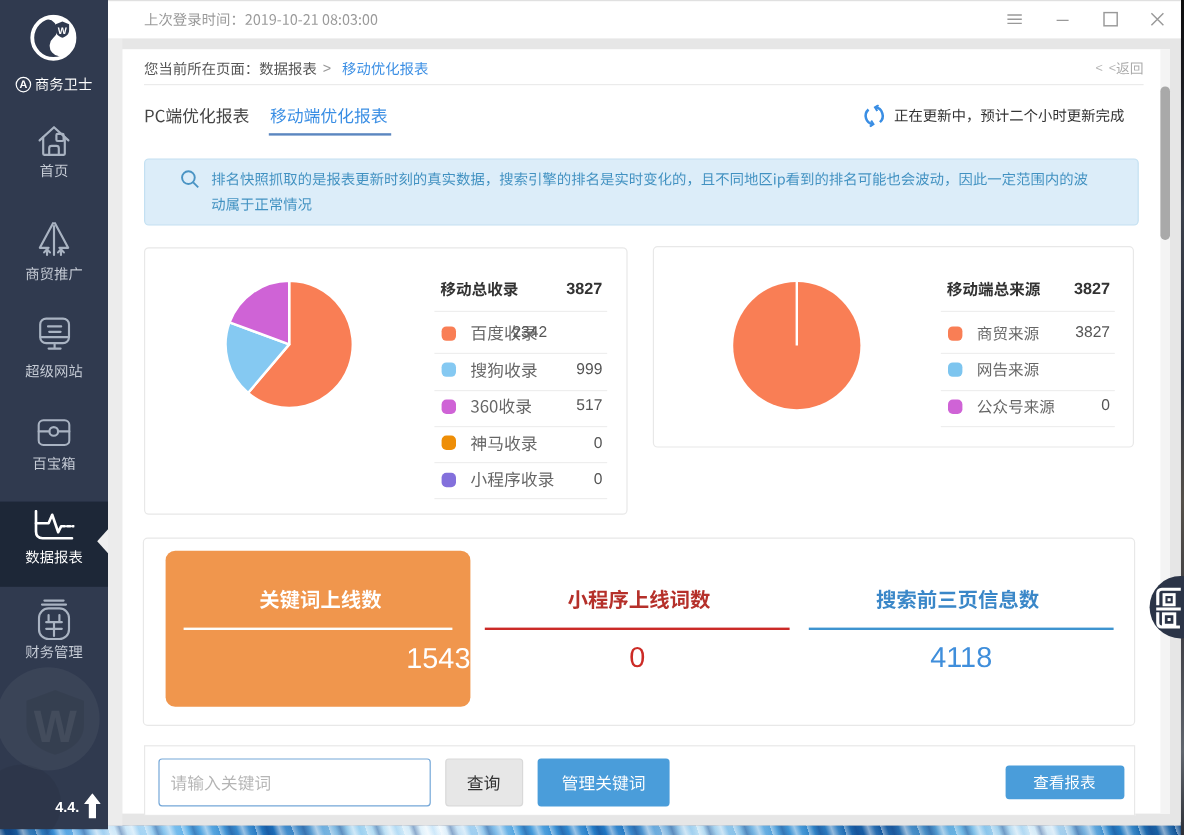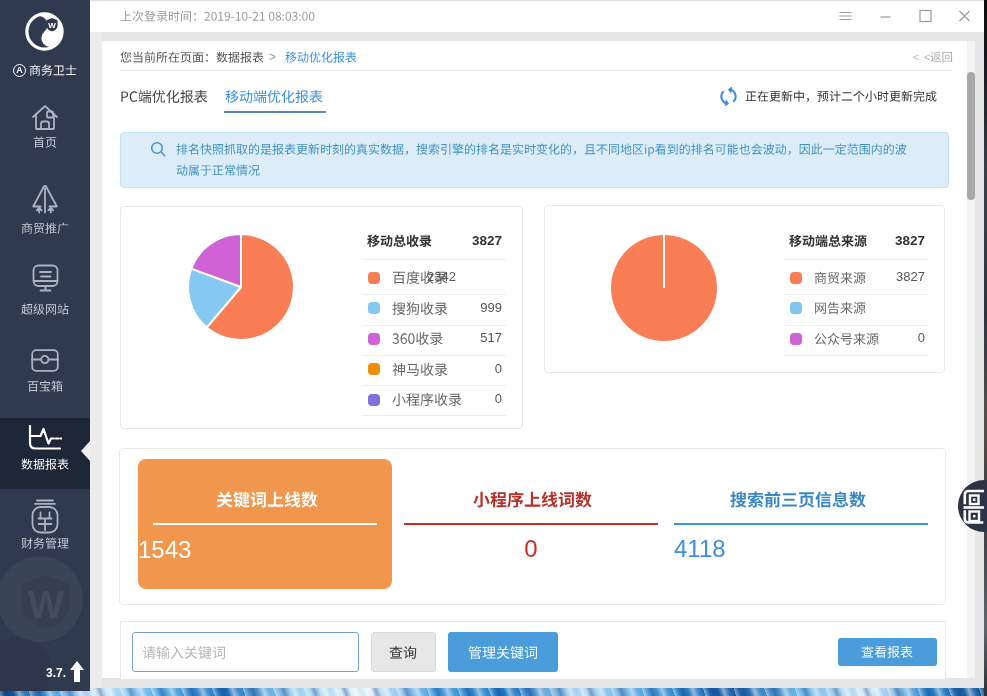--- a/index.html
+++ b/index.html
@@ -312,21 +312,21 @@
 <div style="position:absolute;left:138px;top:459px;width:254px;height:130px;background:#f0964d;border-radius:8px;"></div>
 <div style="position:absolute;left:216.0px;top:488.4px;line-height:0;"><svg width="102" height="24" viewBox="0 -18.0 102 24" style="overflow:visible" fill="#ffffff">
       <path transform="translate(0.0,0) scale(0.017000,-0.017000)" d="M204 796C237 752 273 693 293 647H127V528H438V401V391H60V272H414C374 180 273 89 30 19C62 -9 102 -61 119 -89C349 -18 467 78 526 179C610 51 727 -37 894 -84C912 -48 950 7 979 35C806 72 682 155 605 272H943V391H579V398V528H891V647H723C756 695 790 752 822 806L691 849C668 787 628 706 590 647H350L411 681C391 728 348 797 305 847Z"></path>
       <path transform="translate(17.0,0) scale(0.017000,-0.017000)" d="M347 802V693H447C422 620 395 558 384 537C372 513 352 490 335 477V566H122C141 591 158 619 173 649H334V757H223C231 780 239 802 246 825L143 853C118 761 72 671 16 611C37 588 70 537 81 515L84 518V463H147V366H48V259H147V108C147 59 114 18 93 1C111 -17 142 -60 153 -83C169 -61 198 -37 358 82C347 103 331 145 325 173L244 115V259H342V297C359 231 380 176 404 131C376 65 339 16 290 -15C309 -36 333 -74 346 -100C396 -64 436 -18 468 41C551 -48 658 -72 786 -72H945C950 -45 963 1 976 25C937 23 824 23 792 23C680 24 580 46 508 135C539 231 556 352 563 506L505 511L489 509H470C507 586 545 681 573 774L511 816L478 802ZM366 393C366 399 372 405 381 412H466C461 354 453 301 442 253C433 278 424 307 417 338L342 310V366H244V463H323C337 444 359 410 366 393ZM588 778V696H683V645H552V558H683V505H588V425H683V375H585V286H683V233H560V144H683V52H774V144H943V233H774V286H924V375H774V425H913V558H969V645H913V778H774V843H683V778ZM774 558H831V505H774ZM774 645V696H831V645Z"></path>
       <path transform="translate(34.0,0) scale(0.017000,-0.017000)" d="M87 756C141 709 210 642 242 599L323 680C288 723 216 786 163 829ZM385 626V526H767V626ZM38 541V426H160V126C160 69 125 26 101 6C120 -10 154 -50 165 -73C183 -49 214 -22 391 114C381 137 366 185 358 217L272 153V541ZM367 805V695H816V50C816 33 810 27 793 27C775 27 714 26 660 29C677 -2 693 -57 698 -90C783 -90 841 -87 880 -68C918 -48 931 -15 931 48V805ZM520 352H628V224H520ZM416 453V63H520V123H734V453Z"></path>
       <path transform="translate(51.0,0) scale(0.017000,-0.017000)" d="M403 837V81H43V-40H958V81H532V428H887V549H532V837Z"></path>
       <path transform="translate(68.0,0) scale(0.017000,-0.017000)" d="M48 71 72 -43C170 -10 292 33 407 74L388 173C263 133 132 93 48 71ZM707 778C748 750 803 709 831 683L903 753C874 778 817 817 777 840ZM74 413C90 421 114 427 202 438C169 391 140 355 124 339C93 302 70 280 44 274C57 245 75 191 81 169C107 184 148 196 392 243C390 267 392 313 395 343L237 317C306 398 372 492 426 586L329 647C311 611 291 575 270 541L185 535C241 611 296 705 335 794L223 848C187 734 118 613 96 582C74 550 57 530 36 524C49 493 68 436 74 413ZM862 351C832 303 794 260 750 221C741 260 732 304 724 351L955 394L935 498L710 457L701 551L929 587L909 692L694 659C691 723 690 788 691 853H571C571 783 573 711 577 641L432 619L451 511L584 532L594 436L410 403L430 296L608 329C619 262 633 200 649 145C567 93 473 53 375 24C402 -4 432 -45 447 -76C533 -45 615 -7 689 40C728 -40 779 -89 843 -89C923 -89 955 -57 974 67C948 80 913 105 890 133C885 52 876 27 857 27C832 27 807 57 786 109C855 166 915 231 963 306Z"></path>
       <path transform="translate(85.0,0) scale(0.017000,-0.017000)" d="M424 838C408 800 380 745 358 710L434 676C460 707 492 753 525 798ZM374 238C356 203 332 172 305 145L223 185L253 238ZM80 147C126 129 175 105 223 80C166 45 99 19 26 3C46 -18 69 -60 80 -87C170 -62 251 -26 319 25C348 7 374 -11 395 -27L466 51C446 65 421 80 395 96C446 154 485 226 510 315L445 339L427 335H301L317 374L211 393C204 374 196 355 187 335H60V238H137C118 204 98 173 80 147ZM67 797C91 758 115 706 122 672H43V578H191C145 529 81 485 22 461C44 439 70 400 84 373C134 401 187 442 233 488V399H344V507C382 477 421 444 443 423L506 506C488 519 433 552 387 578H534V672H344V850H233V672H130L213 708C205 744 179 795 153 833ZM612 847C590 667 545 496 465 392C489 375 534 336 551 316C570 343 588 373 604 406C623 330 646 259 675 196C623 112 550 49 449 3C469 -20 501 -70 511 -94C605 -46 678 14 734 89C779 20 835 -38 904 -81C921 -51 956 -8 982 13C906 55 846 118 799 196C847 295 877 413 896 554H959V665H691C703 719 714 774 722 831ZM784 554C774 469 759 393 736 327C709 397 689 473 675 554Z"></path>
     </svg></div>
 <div style="position:absolute;left:153px;top:523px;width:224px;height:2px;background:#fdfdfb;"></div>
-<div style="position:absolute;left:138px;top:536px;width:254px;text-align:left;font-size:24px;color:#fff">1543</div>
+<div style="position:absolute;left:138px;top:536px;width:254px;text-align:right;font-size:24px;color:#fff">1543</div>
 <div style="position:absolute;left:472.5px;top:488.4px;line-height:0;"><svg width="119" height="24" viewBox="0 -18.0 119 24" style="overflow:visible" fill="#b5302a">
       <path transform="translate(0.0,0) scale(0.017000,-0.017000)" d="M438 836V61C438 41 430 34 408 34C386 33 312 33 246 36C265 3 287 -54 294 -88C391 -89 460 -85 507 -66C552 -46 569 -13 569 61V836ZM678 573C758 426 834 237 854 115L986 167C960 293 878 475 796 617ZM176 606C155 475 103 300 22 198C55 184 110 156 140 135C224 246 278 433 312 583Z"></path>
       <path transform="translate(17.0,0) scale(0.017000,-0.017000)" d="M570 711H804V573H570ZM459 812V472H920V812ZM451 226V125H626V37H388V-68H969V37H746V125H923V226H746V309H947V412H427V309H626V226ZM340 839C263 805 140 775 29 757C42 732 57 692 63 665C102 670 143 677 185 684V568H41V457H169C133 360 76 252 20 187C39 157 65 107 76 73C115 123 153 194 185 271V-89H301V303C325 266 349 227 361 201L430 296C411 318 328 405 301 427V457H408V568H301V710C344 720 385 733 421 747Z"></path>
       <path transform="translate(34.0,0) scale(0.017000,-0.017000)" d="M370 406C417 385 473 358 524 332H252V231H525V35C525 22 520 18 500 18C482 17 409 18 350 20C366 -11 384 -57 389 -90C476 -90 540 -91 586 -74C633 -58 646 -28 646 32V231H789C769 196 747 162 728 136L824 92C867 147 917 230 957 304L871 339L852 332H713L721 340L672 367C750 415 824 477 881 535L805 594L778 588H299V493H678C646 465 610 437 574 416C528 437 481 457 442 473ZM459 826 490 747H109V474C109 326 103 116 19 -27C47 -40 99 -74 120 -94C211 63 226 310 226 473V636H957V747H628C615 780 595 824 578 858Z"></path>
       <path transform="translate(51.0,0) scale(0.017000,-0.017000)" d="M403 837V81H43V-40H958V81H532V428H887V549H532V837Z"></path>
       <path transform="translate(68.0,0) scale(0.017000,-0.017000)" d="M48 71 72 -43C170 -10 292 33 407 74L388 173C263 133 132 93 48 71ZM707 778C748 750 803 709 831 683L903 753C874 778 817 817 777 840ZM74 413C90 421 114 427 202 438C169 391 140 355 124 339C93 302 70 280 44 274C57 245 75 191 81 169C107 184 148 196 392 243C390 267 392 313 395 343L237 317C306 398 372 492 426 586L329 647C311 611 291 575 270 541L185 535C241 611 296 705 335 794L223 848C187 734 118 613 96 582C74 550 57 530 36 524C49 493 68 436 74 413ZM862 351C832 303 794 260 750 221C741 260 732 304 724 351L955 394L935 498L710 457L701 551L929 587L909 692L694 659C691 723 690 788 691 853H571C571 783 573 711 577 641L432 619L451 511L584 532L594 436L410 403L430 296L608 329C619 262 633 200 649 145C567 93 473 53 375 24C402 -4 432 -45 447 -76C533 -45 615 -7 689 40C728 -40 779 -89 843 -89C923 -89 955 -57 974 67C948 80 913 105 890 133C885 52 876 27 857 27C832 27 807 57 786 109C855 166 915 231 963 306Z"></path>
       <path transform="translate(85.0,0) scale(0.017000,-0.017000)" d="M87 756C141 709 210 642 242 599L323 680C288 723 216 786 163 829ZM385 626V526H767V626ZM38 541V426H160V126C160 69 125 26 101 6C120 -10 154 -50 165 -73C183 -49 214 -22 391 114C381 137 366 185 358 217L272 153V541ZM367 805V695H816V50C816 33 810 27 793 27C775 27 714 26 660 29C677 -2 693 -57 698 -90C783 -90 841 -87 880 -68C918 -48 931 -15 931 48V805ZM520 352H628V224H520ZM416 453V63H520V123H734V453Z"></path>
       <path transform="translate(102.0,0) scale(0.017000,-0.017000)" d="M424 838C408 800 380 745 358 710L434 676C460 707 492 753 525 798ZM374 238C356 203 332 172 305 145L223 185L253 238ZM80 147C126 129 175 105 223 80C166 45 99 19 26 3C46 -18 69 -60 80 -87C170 -62 251 -26 319 25C348 7 374 -11 395 -27L466 51C446 65 421 80 395 96C446 154 485 226 510 315L445 339L427 335H301L317 374L211 393C204 374 196 355 187 335H60V238H137C118 204 98 173 80 147ZM67 797C91 758 115 706 122 672H43V578H191C145 529 81 485 22 461C44 439 70 400 84 373C134 401 187 442 233 488V399H344V507C382 477 421 444 443 423L506 506C488 519 433 552 387 578H534V672H344V850H233V672H130L213 708C205 744 179 795 153 833ZM612 847C590 667 545 496 465 392C489 375 534 336 551 316C570 343 588 373 604 406C623 330 646 259 675 196C623 112 550 49 449 3C469 -20 501 -70 511 -94C605 -46 678 14 734 89C779 20 835 -38 904 -81C921 -51 956 -8 982 13C906 55 846 118 799 196C847 295 877 413 896 554H959V665H691C703 719 714 774 722 831ZM784 554C774 469 759 393 736 327C709 397 689 473 675 554Z"></path>
     </svg></div>
 <div style="position:absolute;left:404px;top:523px;width:254px;height:2px;background:#cb2a27;"></div>
@@ -335,21 +335,21 @@
       <path transform="translate(0.0,0) scale(0.017000,-0.017000)" d="M144 850V660H37V550H144V372C100 358 60 346 26 337L55 223L144 254V43C144 30 140 26 128 26C116 26 83 26 49 27C64 -6 77 -57 81 -88C143 -89 187 -84 218 -64C249 -45 258 -13 258 42V294L357 330L337 436L258 409V550H345V660H258V850ZM380 304V205H438L410 194C447 143 493 98 546 60C474 33 393 16 307 5C325 -19 348 -63 357 -91C465 -73 566 -46 654 -4C730 -41 816 -69 909 -86C923 -58 954 -13 977 9C901 20 829 38 763 61C836 116 893 185 930 276L859 308L840 304H703V378H929V777H732V682H823V619H735V534H823V472H703V850H597V765L537 822C501 794 440 764 384 744V378H597V304ZM486 687C524 700 562 715 597 733V472H486V534H564V619H486ZM767 205C737 168 698 137 654 110C604 137 562 169 529 205Z"></path>
       <path transform="translate(17.0,0) scale(0.017000,-0.017000)" d="M620 85C700 39 807 -29 857 -74L955 -6C898 38 788 103 711 144ZM266 137C212 88 123 36 43 4C68 -15 112 -55 133 -77C211 -37 309 30 375 92ZM197 297C215 303 239 307 350 315C298 292 255 274 232 266C173 242 134 230 96 225C106 198 120 147 124 127C157 139 201 144 462 162V36C462 25 458 22 441 21C424 20 364 21 310 23C327 -7 346 -54 353 -87C426 -87 481 -86 524 -69C567 -52 578 -22 578 32V170L787 183C812 156 834 130 849 108L940 168C896 225 806 308 737 366L653 313L710 261L400 244C521 291 641 348 751 414L669 483C624 453 573 423 521 396L356 390C419 420 480 454 532 490L510 508H833V400H951V608H565V669H928V772H565V850H438V772H73V669H438V608H51V400H165V508H392C332 467 267 434 244 422C213 406 190 396 168 393C178 366 193 317 197 297Z"></path>
       <path transform="translate(34.0,0) scale(0.017000,-0.017000)" d="M583 513V103H693V513ZM783 541V43C783 30 778 26 762 26C746 25 693 25 642 27C660 -4 679 -54 685 -86C758 -87 812 -84 851 -66C890 -47 901 -17 901 42V541ZM697 853C677 806 645 747 615 701H336L391 720C374 758 333 812 297 851L183 811C211 778 241 735 259 701H45V592H955V701H752C776 736 803 775 827 814ZM382 272V207H213V272ZM382 361H213V423H382ZM100 524V-84H213V119H382V30C382 18 378 14 365 14C352 13 311 13 275 15C290 -12 307 -57 313 -87C375 -87 420 -85 454 -68C487 -51 497 -22 497 28V524Z"></path>
       <path transform="translate(51.0,0) scale(0.017000,-0.017000)" d="M119 754V631H882V754ZM188 432V310H802V432ZM63 93V-29H935V93Z"></path>
       <path transform="translate(68.0,0) scale(0.017000,-0.017000)" d="M441 449V270C441 173 385 70 40 6C67 -18 101 -65 114 -91C487 -13 565 124 565 268V449ZM536 95C650 45 806 -36 880 -91L954 3C874 57 714 132 604 176ZM149 601V135H272V491H738V138H867V601H503C517 628 532 659 546 691H942V802H67V691H411C403 661 393 629 384 601Z"></path>
       <path transform="translate(85.0,0) scale(0.017000,-0.017000)" d="M383 543V449H887V543ZM383 397V304H887V397ZM368 247V-88H470V-57H794V-85H900V247ZM470 39V152H794V39ZM539 813C561 777 586 729 601 693H313V596H961V693H655L714 719C699 755 668 811 641 852ZM235 846C188 704 108 561 24 470C43 442 75 379 85 352C110 380 134 412 158 446V-92H268V637C296 695 321 755 342 813Z"></path>
       <path transform="translate(102.0,0) scale(0.017000,-0.017000)" d="M297 539H694V492H297ZM297 406H694V360H297ZM297 670H694V624H297ZM252 207V68C252 -39 288 -72 430 -72C459 -72 591 -72 621 -72C734 -72 769 -38 783 102C751 109 699 126 673 145C668 50 660 36 612 36C577 36 468 36 442 36C383 36 374 40 374 70V207ZM742 198C786 129 831 37 845 -22L960 28C943 89 894 176 849 242ZM126 223C104 154 66 70 30 13L141 -41C174 19 207 111 232 179ZM414 237C460 190 513 124 533 79L631 136C611 175 569 227 527 268H815V761H540C554 785 570 812 584 842L438 860C433 831 423 794 412 761H181V268H470Z"></path>
       <path transform="translate(119.0,0) scale(0.017000,-0.017000)" d="M424 838C408 800 380 745 358 710L434 676C460 707 492 753 525 798ZM374 238C356 203 332 172 305 145L223 185L253 238ZM80 147C126 129 175 105 223 80C166 45 99 19 26 3C46 -18 69 -60 80 -87C170 -62 251 -26 319 25C348 7 374 -11 395 -27L466 51C446 65 421 80 395 96C446 154 485 226 510 315L445 339L427 335H301L317 374L211 393C204 374 196 355 187 335H60V238H137C118 204 98 173 80 147ZM67 797C91 758 115 706 122 672H43V578H191C145 529 81 485 22 461C44 439 70 400 84 373C134 401 187 442 233 488V399H344V507C382 477 421 444 443 423L506 506C488 519 433 552 387 578H534V672H344V850H233V672H130L213 708C205 744 179 795 153 833ZM612 847C590 667 545 496 465 392C489 375 534 336 551 316C570 343 588 373 604 406C623 330 646 259 675 196C623 112 550 49 449 3C469 -20 501 -70 511 -94C605 -46 678 14 734 89C779 20 835 -38 904 -81C921 -51 956 -8 982 13C906 55 846 118 799 196C847 295 877 413 896 554H959V665H691C703 719 714 774 722 831ZM784 554C774 469 759 393 736 327C709 397 689 473 675 554Z"></path>
     </svg></div>
 <div style="position:absolute;left:674px;top:523px;width:254px;height:2px;background:#3e94d0;"></div>
-<div style="position:absolute;left:674px;top:535px;width:254px;text-align:left;font-size:24px;color:#3f8edb">4118</div>
+<div style="position:absolute;left:674px;top:535px;width:254px;text-align:center;font-size:24px;color:#3f8edb">4118</div>
 <div style="position:absolute;left:120px;top:621px;width:826px;height:59px;background:#fff;border:1px solid #e8e8e8;"></div>
 <div style="position:absolute;left:132px;top:632px;width:227px;height:40px;background:#fff;border:1px solid #74a7d8;border-radius:3px;"></div>
 <div style="position:absolute;left:142px;top:642.5px;line-height:0;"><svg width="84" height="20" viewBox="0 -14.8 84 20" style="overflow:visible" fill="#b5b5b5">
       <path transform="translate(0.0,0) scale(0.014000,-0.014000)" d="M107 772C159 725 225 659 256 617L307 670C276 711 208 773 155 818ZM42 526V454H192V88C192 44 162 14 144 2C157 -13 177 -44 184 -62C198 -41 224 -20 393 110C385 125 373 154 368 174L264 96V526ZM494 212H808V130H494ZM494 265V342H808V265ZM614 840V762H382V704H614V640H407V585H614V516H352V458H960V516H688V585H899V640H688V704H929V762H688V840ZM424 400V-79H494V75H808V5C808 -7 803 -11 790 -12C776 -13 728 -13 677 -11C687 -29 696 -57 699 -76C770 -76 816 -76 843 -64C872 -53 880 -33 880 4V400Z"></path>
       <path transform="translate(14.0,0) scale(0.014000,-0.014000)" d="M734 447V85H793V447ZM861 484V5C861 -6 857 -9 846 -10C833 -10 793 -10 747 -9C757 -27 765 -54 767 -71C826 -71 866 -70 890 -60C915 -49 922 -31 922 5V484ZM71 330C79 338 108 344 140 344H219V206C152 190 90 176 42 167L59 96L219 137V-79H285V154L368 176L362 239L285 221V344H365V413H285V565H219V413H132C158 483 183 566 203 652H367V720H217C225 756 231 792 236 827L166 839C162 800 157 759 150 720H47V652H137C119 569 100 501 91 475C77 430 65 398 48 393C56 376 67 344 71 330ZM659 843C593 738 469 639 348 583C366 568 386 545 397 527C424 541 451 557 477 574V532H847V581C872 566 899 551 926 537C935 557 956 581 974 596C869 641 774 698 698 783L720 816ZM506 594C562 635 615 683 659 734C710 678 765 633 826 594ZM614 406V327H477V406ZM415 466V-76H477V130H614V-1C614 -10 612 -12 604 -13C594 -13 568 -13 537 -12C546 -30 554 -57 556 -74C599 -74 630 -74 651 -63C672 -52 677 -33 677 -1V466ZM477 269H614V187H477Z"></path>
       <path transform="translate(28.0,0) scale(0.014000,-0.014000)" d="M295 755C361 709 412 653 456 591C391 306 266 103 41 -13C61 -27 96 -58 110 -73C313 45 441 229 517 491C627 289 698 58 927 -70C931 -46 951 -6 964 15C631 214 661 590 341 819Z"></path>
       <path transform="translate(42.0,0) scale(0.014000,-0.014000)" d="M224 799C265 746 307 675 324 627H129V552H461V430C461 412 460 393 459 374H68V300H444C412 192 317 77 48 -13C68 -30 93 -62 102 -79C360 11 470 127 515 243C599 88 729 -21 907 -74C919 -51 942 -18 960 -1C777 44 640 152 565 300H935V374H544L546 429V552H881V627H683C719 681 759 749 792 809L711 836C686 774 640 687 600 627H326L392 663C373 710 330 780 287 831Z"></path>
       <path transform="translate(56.0,0) scale(0.014000,-0.014000)" d="M51 346V278H165V83C165 36 132 1 115 -12C128 -25 148 -52 156 -68C170 -49 194 -31 350 78C342 90 332 116 327 135L229 69V278H340V346H229V482H330V548H92C116 581 138 618 158 659H334V728H188C201 760 213 793 222 826L156 843C129 742 82 645 26 580C40 566 62 534 70 520L89 544V482H165V346ZM578 761V706H697V626H553V568H697V487H578V431H697V355H575V296H697V214H550V155H697V32H757V155H942V214H757V296H920V355H757V431H904V568H965V626H904V761H757V837H697V761ZM757 568H848V487H757ZM757 626V706H848V626ZM367 408C367 413 374 419 382 425H488C480 344 467 273 449 212C434 247 420 287 409 334L358 313C376 243 398 185 423 138C390 60 345 4 289 -32C302 -46 318 -69 327 -85C383 -46 428 6 463 76C552 -39 673 -66 811 -66H942C946 -48 955 -18 965 -1C932 -2 839 -2 815 -2C689 -2 572 23 490 139C522 229 543 342 552 485L515 490L504 489H441C483 566 525 665 559 764L517 792L497 782H353V712H473C444 626 406 546 392 522C376 491 353 464 336 460C346 447 361 421 367 408Z"></path>
       <path transform="translate(70.0,0) scale(0.014000,-0.014000)" d="M107 762C161 715 227 650 259 607L310 660C278 701 209 764 155 808ZM393 620V555H778V620ZM46 526V454H196V102C196 51 160 14 141 -1C153 -12 176 -37 184 -52C198 -33 224 -13 392 112C385 126 375 155 370 175L266 101V526ZM368 790V720H851V17C851 0 845 -5 828 -6C810 -6 750 -7 689 -4C699 -25 710 -60 714 -80C796 -80 850 -79 881 -67C912 -54 923 -30 923 17V790ZM500 389H662V200H500ZM433 454V67H500V134H730V454Z"></path>
     </svg></div>
@@ -455,21 +455,21 @@
 <path d="M6,1.5 H22 M4,4.8 H24"></path>
     <rect x="1.5" y="8" width="25" height="25.5" rx="8"></rect>
 <path d="M9.5,13.5 V19 M18.5,13.5 V19 M7.5,19.5 H20.5 M14,19.5 V31 M7.5,25 H20.5"></path>
   </svg>
 <div style="position:absolute;left:21.0px;top:534.84px;line-height:0;"><svg width="48" height="17" viewBox="0 -12.7 48 17" style="overflow:visible" fill="#c6ccd6">
       <path transform="translate(0.0,0) scale(0.012000,-0.012000)" d="M225 666V380C225 249 212 70 34 -29C49 -42 70 -65 79 -79C269 37 290 228 290 379V666ZM267 129C315 72 371 -5 397 -54L449 -9C423 38 365 112 316 167ZM85 793V177H147V731H360V180H422V793ZM760 839V642H469V571H735C671 395 556 212 439 119C459 103 482 77 495 58C595 146 692 293 760 445V18C760 2 755 -3 740 -4C724 -4 673 -4 619 -3C630 -24 642 -58 647 -78C719 -78 767 -76 796 -64C826 -51 837 -29 837 18V571H953V642H837V839Z"></path>
       <path transform="translate(12.0,0) scale(0.012000,-0.012000)" d="M446 381C442 345 435 312 427 282H126V216H404C346 87 235 20 57 -14C70 -29 91 -62 98 -78C296 -31 420 53 484 216H788C771 84 751 23 728 4C717 -5 705 -6 684 -6C660 -6 595 -5 532 1C545 -18 554 -46 556 -66C616 -69 675 -70 706 -69C742 -67 765 -61 787 -41C822 -10 844 66 866 248C868 259 870 282 870 282H505C513 311 519 342 524 375ZM745 673C686 613 604 565 509 527C430 561 367 604 324 659L338 673ZM382 841C330 754 231 651 90 579C106 567 127 540 137 523C188 551 234 583 275 616C315 569 365 529 424 497C305 459 173 435 46 423C58 406 71 376 76 357C222 375 373 406 508 457C624 410 764 382 919 369C928 390 945 420 961 437C827 444 702 463 597 495C708 549 802 619 862 710L817 741L804 737H397C421 766 442 796 460 826Z"></path>
       <path transform="translate(24.0,0) scale(0.012000,-0.012000)" d="M211 438V-81H287V-47H771V-79H845V168H287V237H792V438ZM771 12H287V109H771ZM440 623C451 603 462 580 471 559H101V394H174V500H839V394H915V559H548C539 584 522 614 507 637ZM287 380H719V294H287ZM167 844C142 757 98 672 43 616C62 607 93 590 108 580C137 613 164 656 189 703H258C280 666 302 621 311 592L375 614C367 638 350 672 331 703H484V758H214C224 782 233 806 240 830ZM590 842C572 769 537 699 492 651C510 642 541 626 554 616C575 640 595 669 612 702H683C713 665 742 618 755 589L816 616C805 640 784 672 761 702H940V758H638C648 781 656 805 663 829Z"></path>
       <path transform="translate(36.0,0) scale(0.012000,-0.012000)" d="M476 540H629V411H476ZM694 540H847V411H694ZM476 728H629V601H476ZM694 728H847V601H694ZM318 22V-47H967V22H700V160H933V228H700V346H919V794H407V346H623V228H395V160H623V22ZM35 100 54 24C142 53 257 92 365 128L352 201L242 164V413H343V483H242V702H358V772H46V702H170V483H56V413H170V141C119 125 73 111 35 100Z"></path>
     </svg></div>
-<div style="position:absolute;left:46px;top:666px;color:#fff;font-size:12px;font-weight:bold">3.7.</div>
+<div style="position:absolute;left:46px;top:666px;color:#fff;font-size:12px;font-weight:bold">4.4.</div>
 <svg style="position:absolute;left:70px;top:661px" width="14" height="21" viewBox="0 0 14 21" fill="#fff">
     <path d="M7,0 L14,9 H10 V21 H4 V9 H0 Z"></path>
   </svg>
 <div style="position:absolute;left:81px;top:441px;width:0;height:0;border-top:10px solid transparent;border-bottom:10px solid transparent;border-right:9px solid #efefef;"></div>
 <div style="position:absolute;left:958px;top:480px;width:52px;height:52px;border-radius:50%;background:#2b3447;"></div>
 <svg style="position:absolute;left:963px;top:488px" width="21" height="37" viewBox="0 0 21 37" fill="none" stroke="#fff" stroke-width="2.6" stroke-linecap="square">
 <path d="M1.8,15 V6.5 Q1.8,3 5.3,3 H21"></path>
     <rect x="7" y="7.5" width="8.5" height="8.5" stroke-width="2.4"></rect>
     <rect x="10" y="10.5" width="2.5" height="2.5" fill="#fff" stroke="none"></rect>
 <path d="M1.8,19.5 H21"></path>

